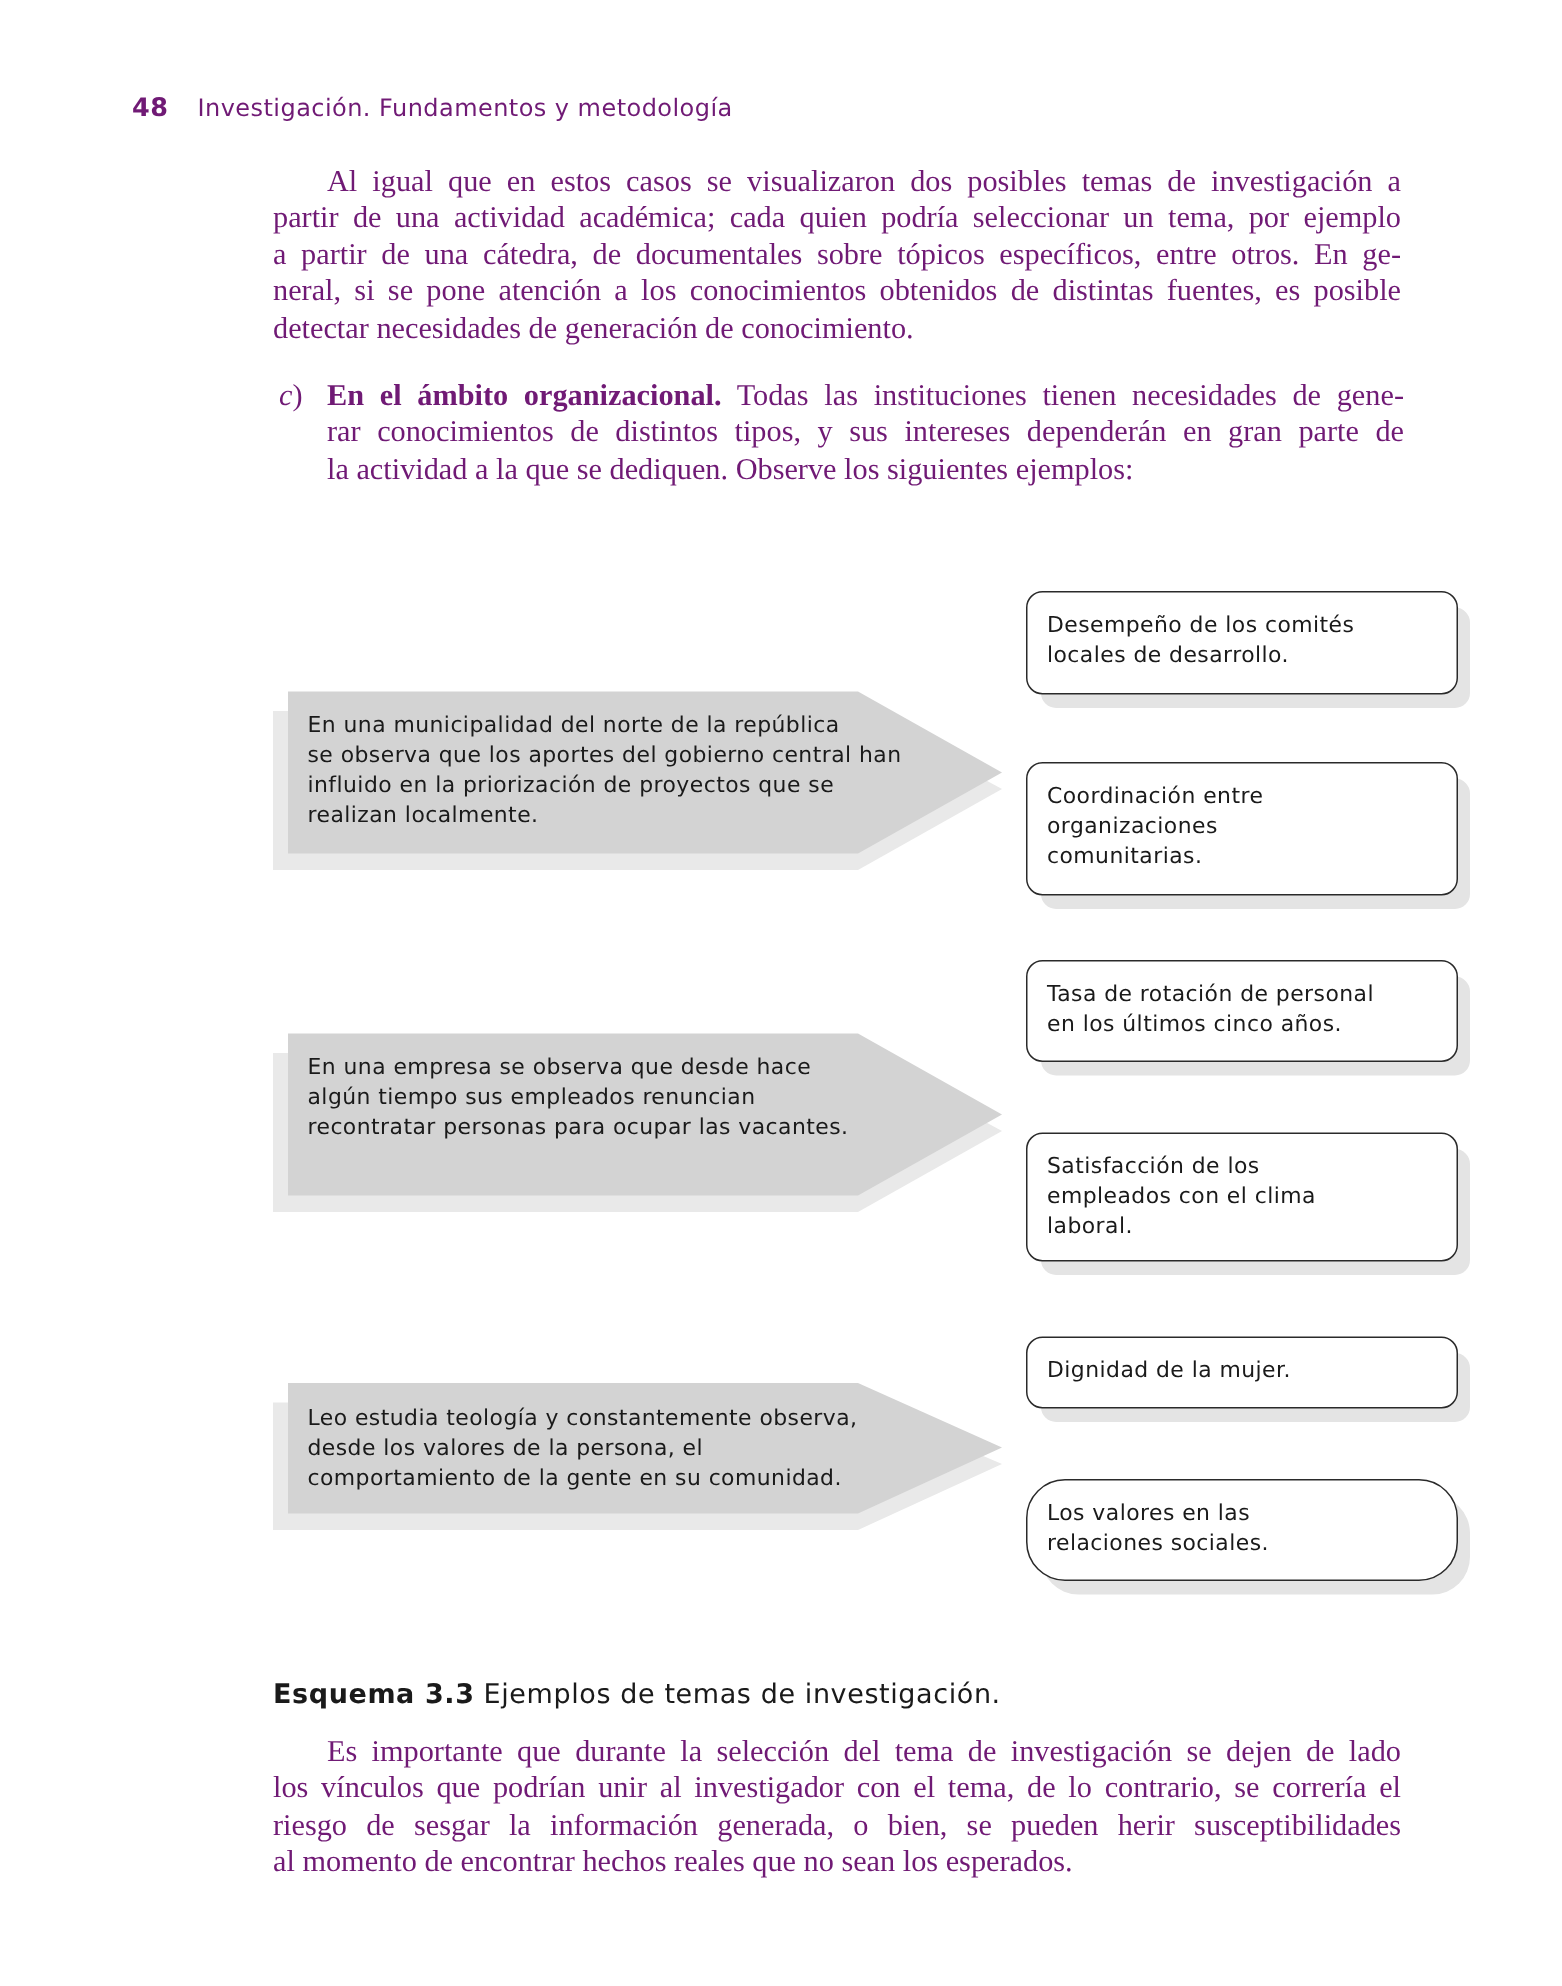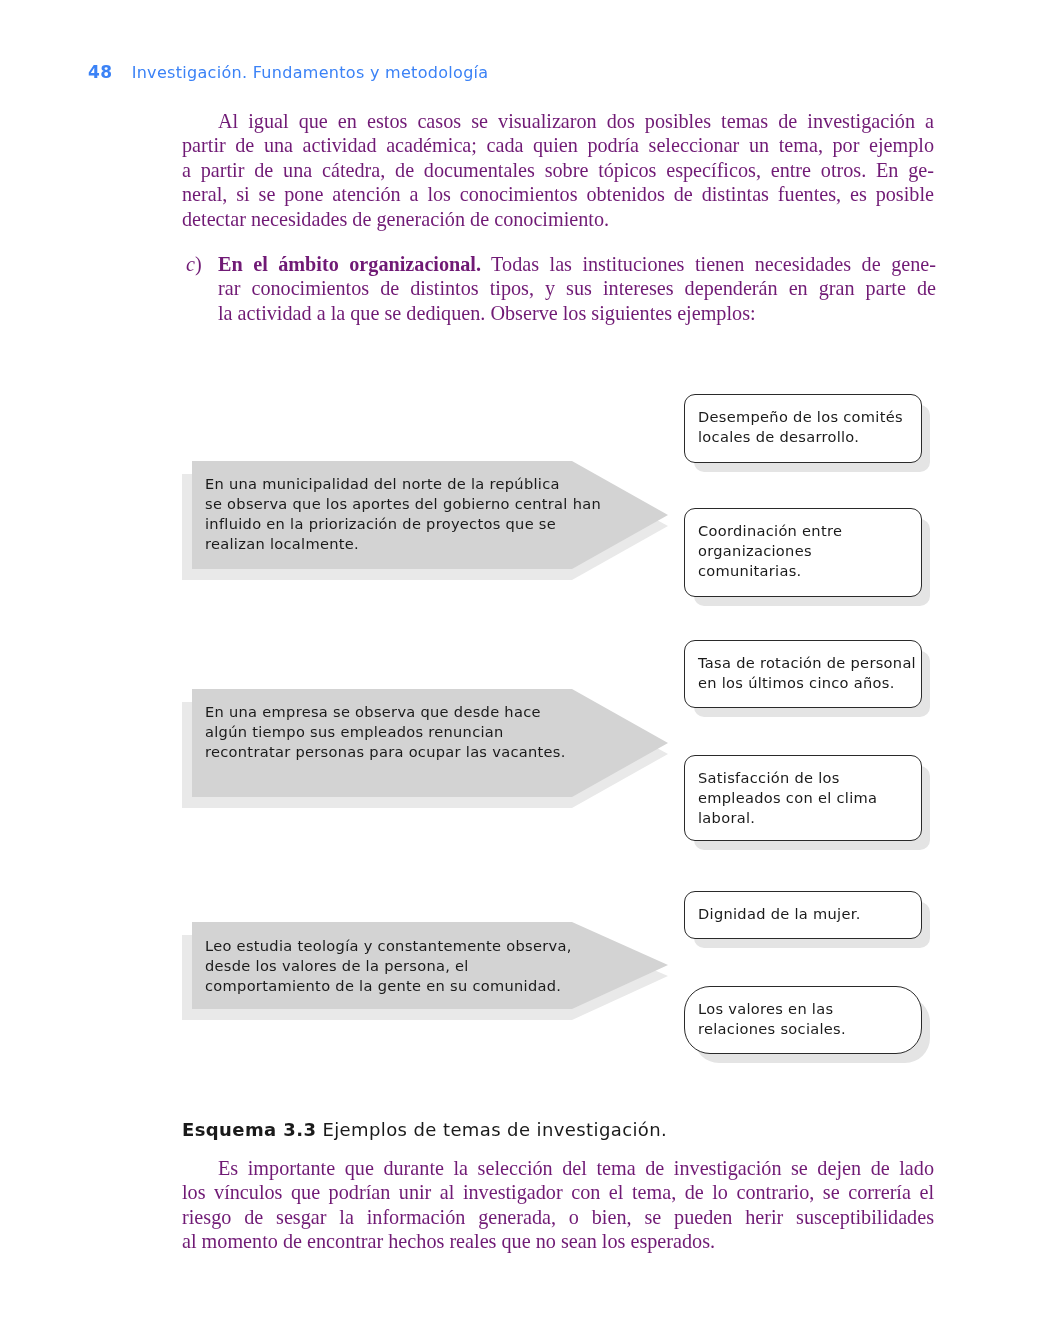--- a/index.html
+++ b/index.html
@@ -2,21 +2,21 @@
 <html><head>
 <meta charset="utf-8">
 <style>
   html, body { margin: 0; padding: 0; }
   body {
     width: 1041px; height: 1324px; background: #ffffff; position: relative;
     overflow: hidden; color: #1a1a1a;
   }
   .running-head {
     position: absolute; left: 88px; top: 62px;
-    font-family: "DejaVu Sans", sans-serif; font-size: 16px; color: #3b82f6;
+    font-family: "DejaVu Sans", sans-serif; font-size: 16px; color: #701a75;
     letter-spacing: 0.3px; white-space: nowrap;
   }
   .running-head .page-num { font-weight: bold; margin-right: 14px; font-size: 17px; }
   .running-head .book-title { font-weight: normal; }
 
   .serif {
     font-family: "Liberation Serif", serif; font-size: 20.2px; line-height: 24.4px;
     color: #701a75;
   }
   .para { position: absolute; left: 182px; width: 752px; text-align: justify; }
@@ -36,21 +36,21 @@
     font-family: "DejaVu Sans", sans-serif; font-size: 14.6px; line-height: 20px; color: #1a1a1a;
     letter-spacing: 0.3px;
   }
 
   .arrow-wrap { position: absolute; left: 180px; width: 500px; height: 125px; }
   .arrow-wrap svg { position: absolute; left: 0; top: 0; }
   .arrow-text { position: absolute; left: 25px; top: 14px; width: 420px; }
   .arrow-text .line { display: block; white-space: nowrap; }
 
   .result-box {
-    position: absolute; left: 684px; width: 238px; background: #fff;
+    position: absolute; left: 684px; width: 288px; background: #fff;
     border: 1.3px solid #2a2a2a; border-radius: 11px; box-sizing: border-box;
     box-shadow: 9px 10px 0 -1px #e4e4e4;
   }
   .result-box .txt { position: absolute; left: 13px; top: 12px; }
   .result-box .line { display: block; white-space: nowrap; }
 
   .caption {
     position: absolute; left: 182px; top: 1073px;
     font-family: "DejaVu Sans", sans-serif; font-size: 18px; color: #1a1a1a; letter-spacing: 0.4px;
     white-space: nowrap;

